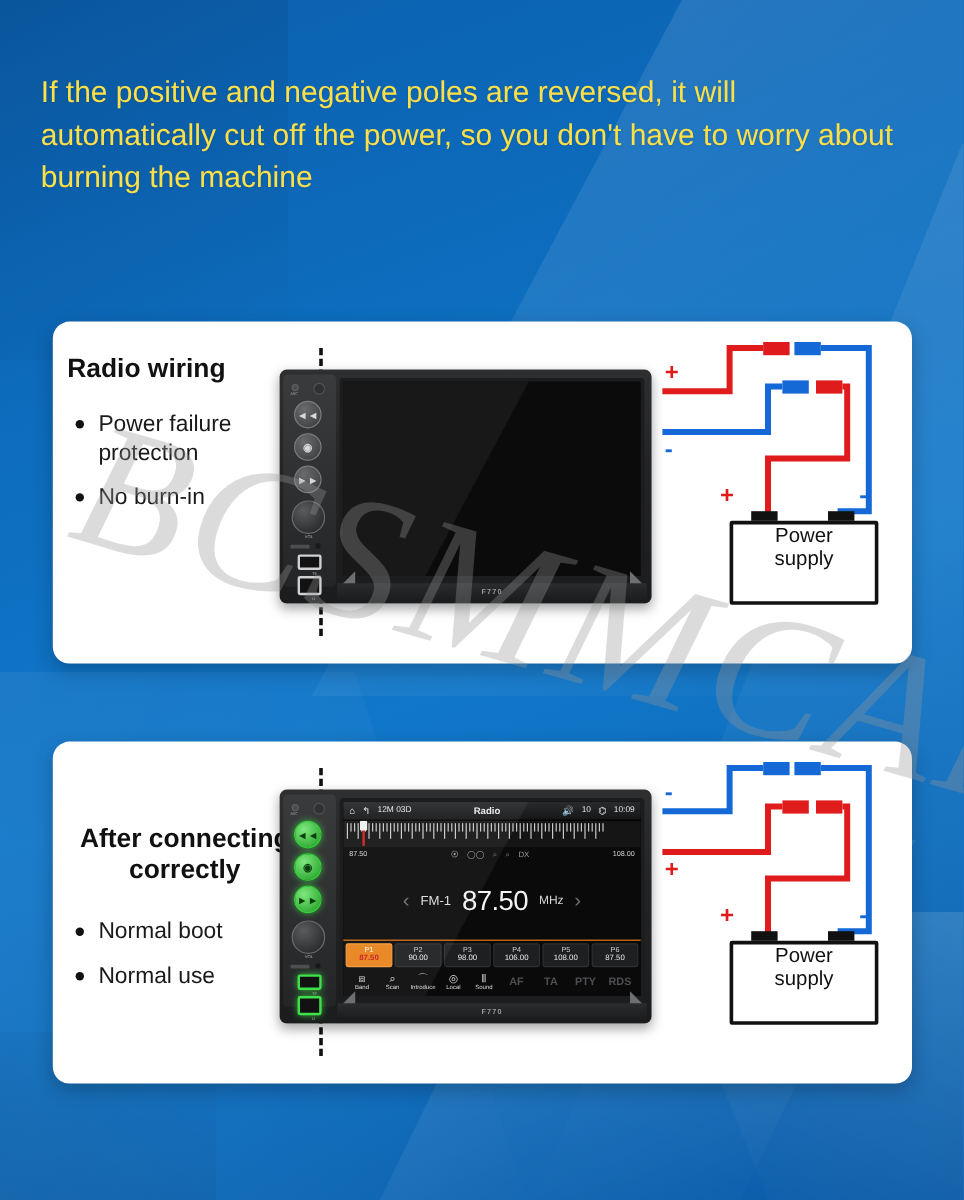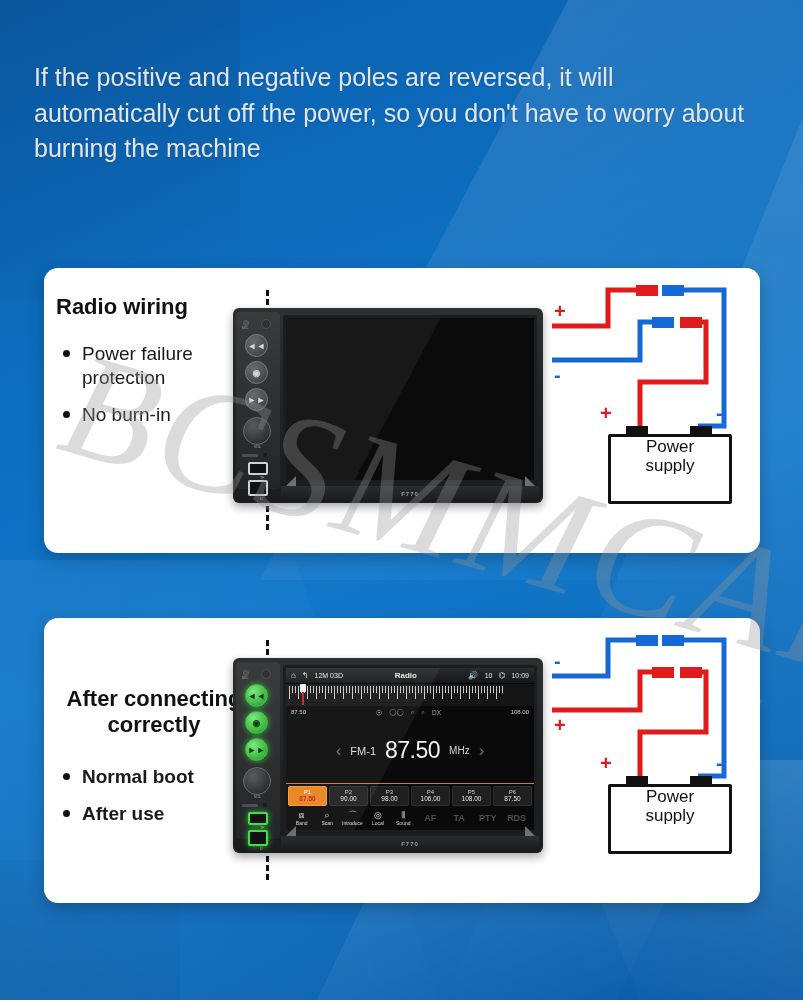--- a/index.html
+++ b/index.html
@@ -35,21 +35,21 @@
         background:linear-gradient(30deg,rgba(0,0,0,.12),rgba(0,0,0,0)); }
 
   
   #header { position:absolute; top:0; left:0; width:803px; z-index:3; padding:38px 34px 0 34px; }
   #title {
     font-size:58px; font-weight:700; letter-spacing:-1px; line-height:1;
     background:linear-gradient(95deg,#3fd2f5 0%,#34dcea 22%,#2ef08a 52%,#3ce6bb 70%,#2fc9f2 88%,#38c8f7 100%);
     -webkit-background-clip:text; background-clip:text; color:transparent;
     -webkit-text-fill-color:transparent; white-space:nowrap;
   }
-  #subtitle { margin-top:22px; color:#e5e5e5; font-size:25px; line-height:1.42; font-weight:400;
+  #subtitle { margin-top:22px; color:#fde047; font-size:25px; line-height:1.42; font-weight:400;
               max-width:730px; text-shadow:0 1px 2px rgba(0,0,0,.12); }
 
   
   #watermark { position:absolute; z-index:6; left:92px; top:316px;
     font-family:"Liberation Serif", serif; font-style:italic; font-weight:400;
     font-size:150px; letter-spacing:6px; color:rgba(255,255,255,0);
     -webkit-text-stroke:0; transform:rotate(16deg); transform-origin:left top;
     pointer-events:none; white-space:nowrap;
     background:linear-gradient(0deg,rgba(150,150,150,.34),rgba(150,150,150,.34));
     -webkit-background-clip:text; background-clip:text; }
@@ -261,23 +261,23 @@
   <span class="sign neg" style="left:168px;top:124px;">-</span>
   <div class="psu" style="left:60px; top:156px; width:124px; height:70px;">
     <span>Power</span>
     <span>supply</span>
   </div>
 </div>
 
 <div class="card" id="card-right">
   <div class="card-left">
     <div class="heading center" style="margin-top:42px;">After connecting correctly</div>
-    <ul class="bullets" style="margin-top:26px;font-weight:bold;">
+    <ul class="bullets" style="margin-top:26px;">
       <li>Normal boot</li>
-      <li>After use</li>
+      <li>Normal use</li>
     </ul>
   </div>
   <div class="divider" id="div2"></div>
 </div>
 
 <div class="device" id="dev2">
   <div class="dev-body">
     <div class="dev-panel">
       <div class="mic-row">
         <span class="mic-dot"></span>

